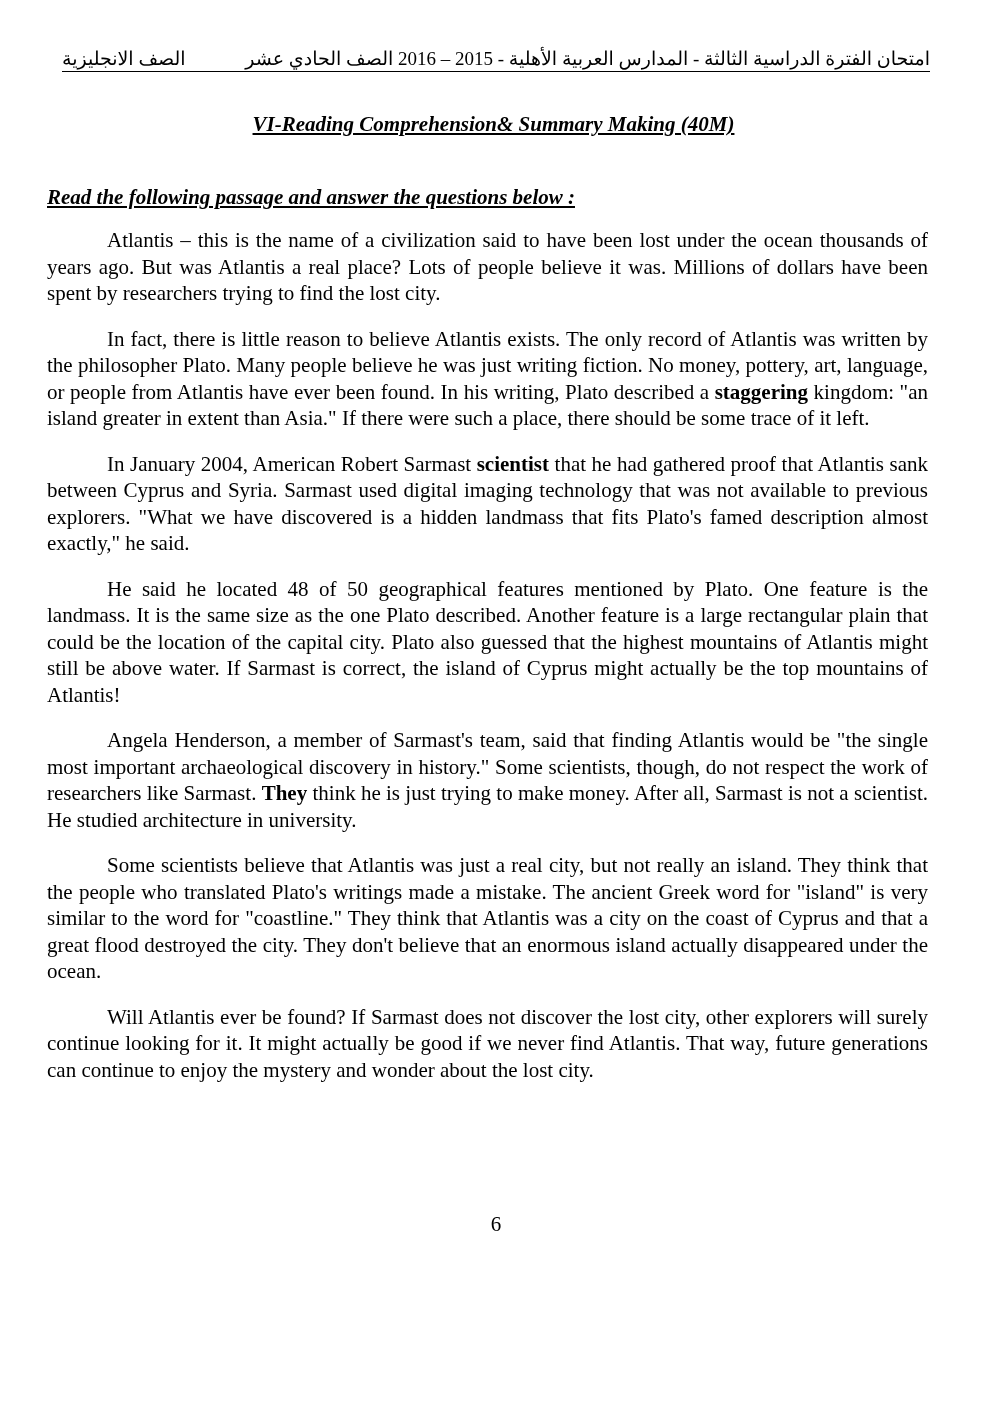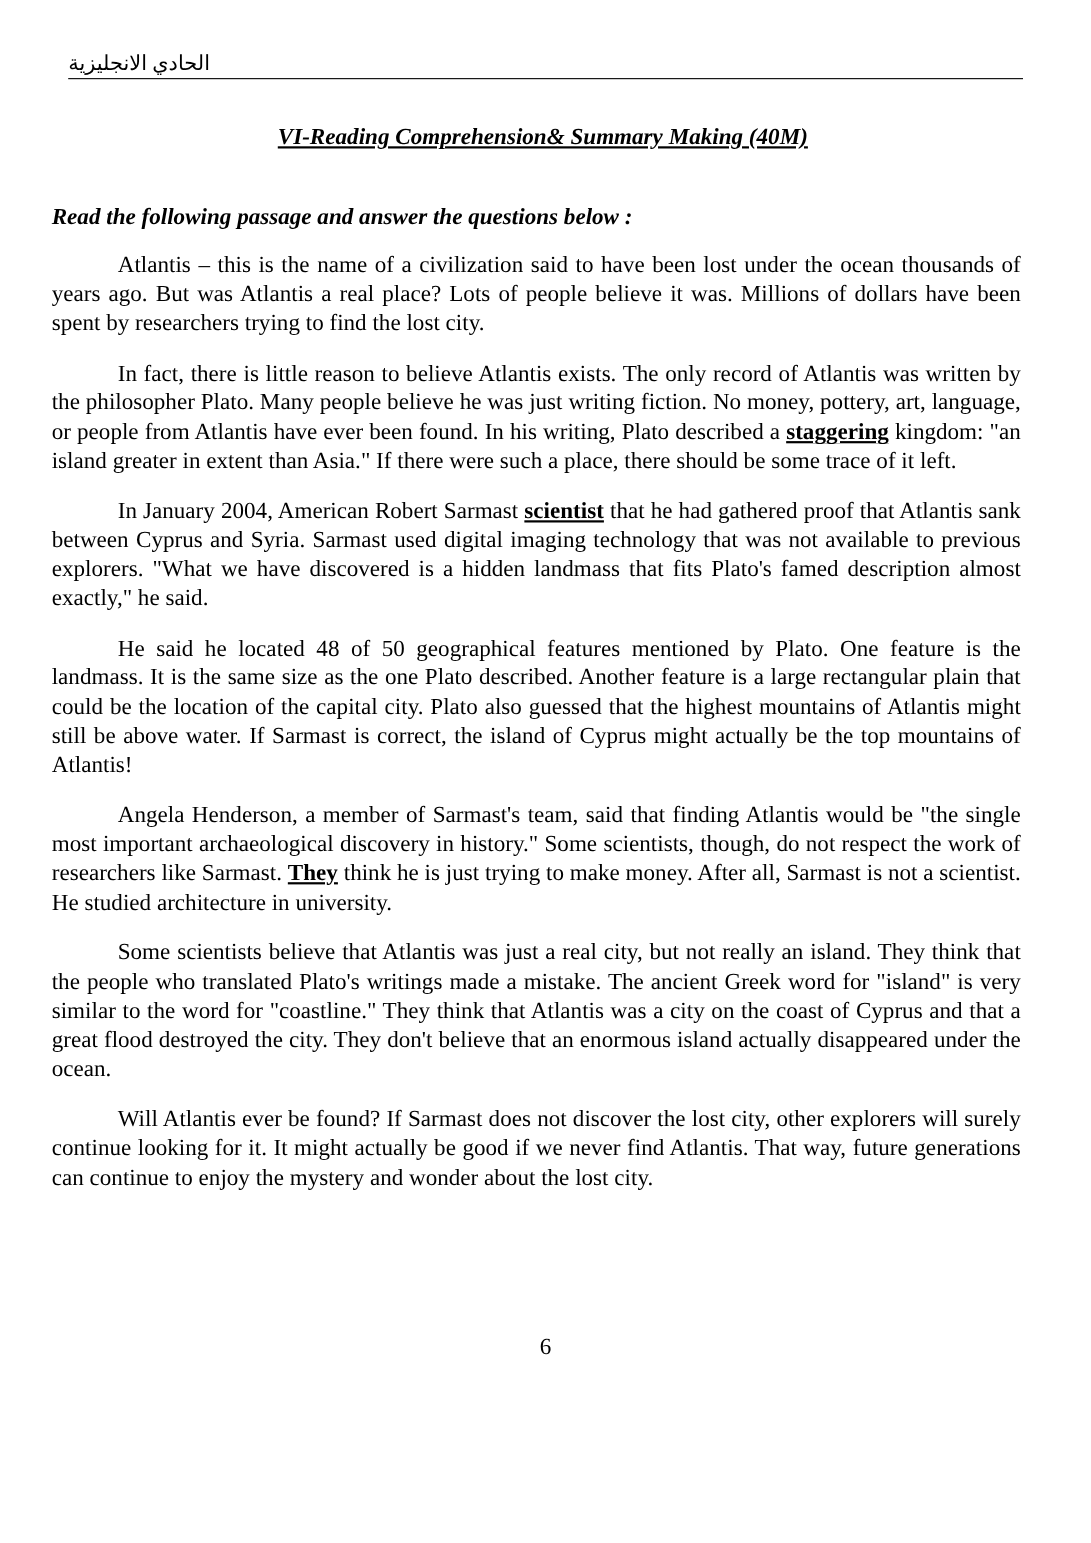--- a/index.html
+++ b/index.html
@@ -55,57 +55,58 @@
       text-decoration: underline;
       line-height: 26px;
     }
     .instructions {
       position: absolute;
       left: 47px;
       top: 184px;
       font-size: 21px;
       font-weight: bold;
       font-style: italic;
+      text-decoration: underline;
       line-height: 26px;
       text-align: right;
     }
     .passage {
       position: absolute;
       left: 47px;
       top: 227px;
       width: 897px;
       font-size: 21px;
       line-height: 26.5px;
     }
     .passage p {
       margin: 0 16px 19px 0;
       text-align: justify;
       text-indent: 60px;
     }
     .vocab {
       font-weight: bold;
-      text-decoration: underline;
     }
     .page-number {
       position: absolute;
       left: 0;
       width: 992px;
       top: 1211px;
       text-align: center;
       font-size: 21px;
       line-height: 26px;
     }
   </style>
 </head>
 <body>
 
 <div class="page">
 
   <div class="header">
-    <span class="left">الحادي الانجليزية</span>
+    <span class="right">امتحان الفترة الدراسية الثالثة - المدارس العربية الأهلية -  2015 – 2016 الصف الحادي عشر</span>
+    <span class="left">الصف الانجليزية</span>
   </div>
 
   <div class="section-title">VI-Reading Comprehension&amp; Summary Making (40M)</div>
 
   <div class="instructions">Read the following passage and answer the questions below :</div>
 
   <div class="passage">
     <p>
       <span>Atlantis – this is the name of a civilization said to have been lost under the ocean thousands of years ago. But was Atlantis a real place? Lots of people believe it was. Millions of dollars have been spent by researchers trying to find the lost city.</span>
     </p>

